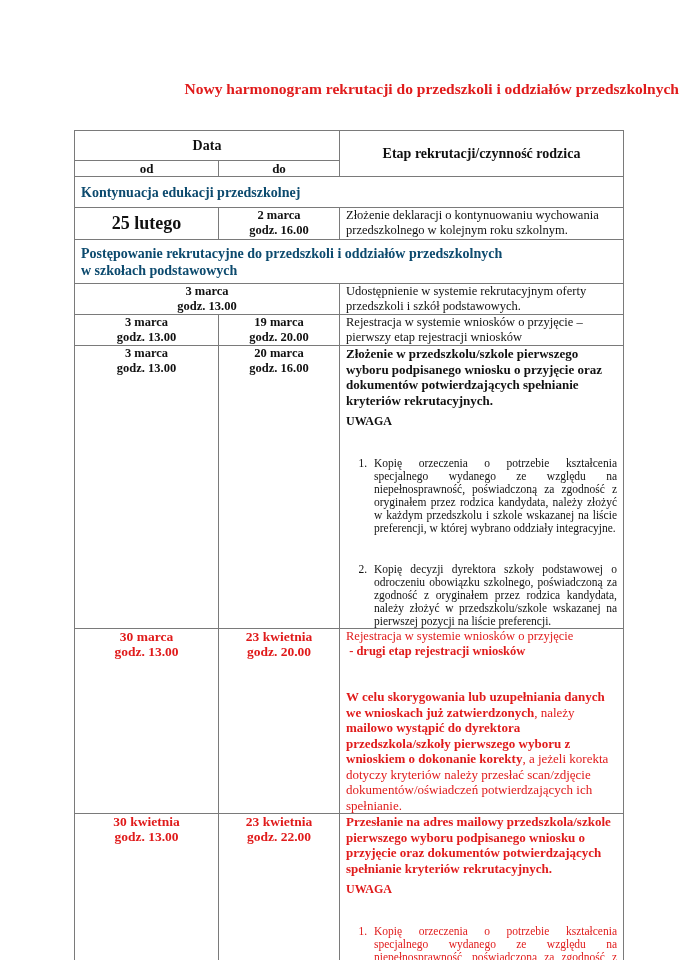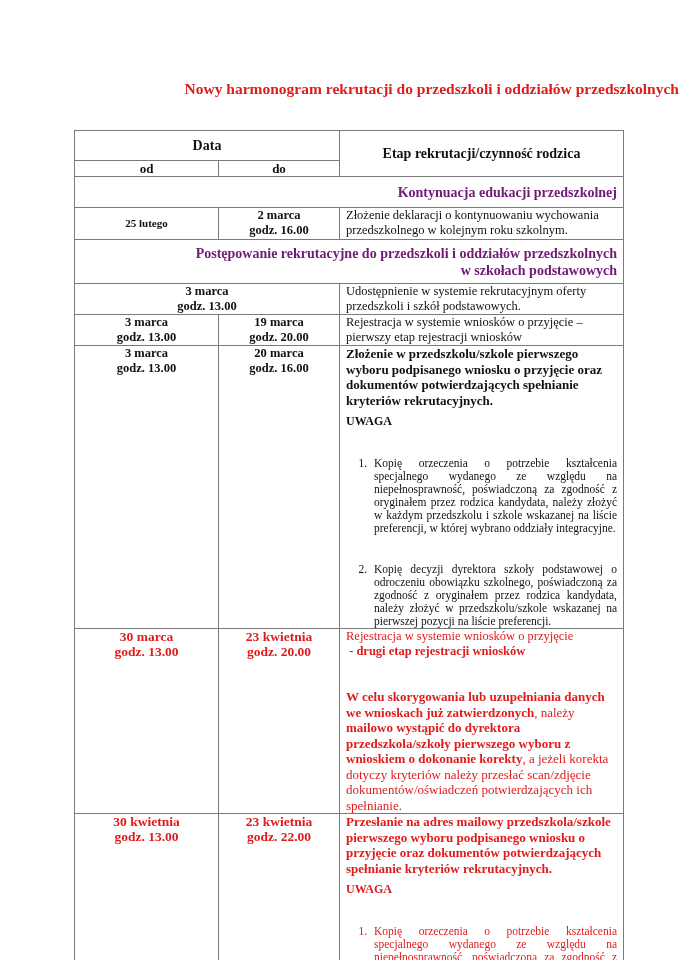--- a/index.html
+++ b/index.html
@@ -8,21 +8,21 @@
   .title { position: absolute; left: 0; top: 79px; width: 679px; text-align: right;
            color: #e01b1b; font-weight: bold; font-size: 15.5px; line-height: 20px; }
   .title div { white-space: nowrap; }
   table.sched { position: absolute; left: 74px; top: 130px; width: 549px;
                 border-collapse: collapse; table-layout: fixed; }
   table.sched td { border: 1px solid #7a7a7a; padding: 0 6px; vertical-align: top;
                    font-size: 12.5px; line-height: 15px; }
   .c { text-align: center; }
   .b { font-weight: bold; }
   .hdr { font-size: 14px !important; font-weight: bold; text-align: center; }
-  .sec { color: #701a75; font-weight: bold; font-size: 14px !important; text-align: right;
+  .sec { color: #0c4a6e; font-weight: bold; font-size: 14px !important; text-align: left;
          line-height: 17px !important; }
   .red { color: #e01b1b; }
   .uw { margin-top: 6px; font-weight: bold; }
   ol { margin: 0; padding-left: 24px; font-size: 11.5px; line-height: 13px; }
   ol li { text-align: justify; padding-left: 4px; margin-top: 28px; }
   .red ol li { color: #e01b1b; }
   .mid { vertical-align: middle !important; }
 </style>
 </head>
 <body>
@@ -43,21 +43,21 @@
     <td rowspan="2" class="hdr mid">Etap rekrutacji/czynność rodzica</td>
   </tr>
   <tr style="height:15px">
     <td class="hdr" style="font-size:13px!important">od</td>
     <td class="hdr" style="font-size:13px!important">do</td>
   </tr>
   <tr style="height:31px">
     <td colspan="3" class="sec mid">Kontynuacja edukacji przedszkolnej</td>
   </tr>
   <tr style="height:32px">
-    <td class="c b mid" style="font-size:11px">25 lutego</td>
+    <td class="c b mid" style="font-size:18px">25 lutego</td>
     <td class="c b">
       <div>2 marca</div>
       <div>godz. 16.00</div>
     </td>
     <td>Złożenie deklaracji o kontynuowaniu wychowania przedszkolnego w kolejnym roku szkolnym.</td>
   </tr>
   <tr style="height:44px">
     <td colspan="3" class="sec mid">
       <div>Postępowanie rekrutacyjne do przedszkoli i oddziałów przedszkolnych</div>
       <div>w szkołach podstawowych</div>

